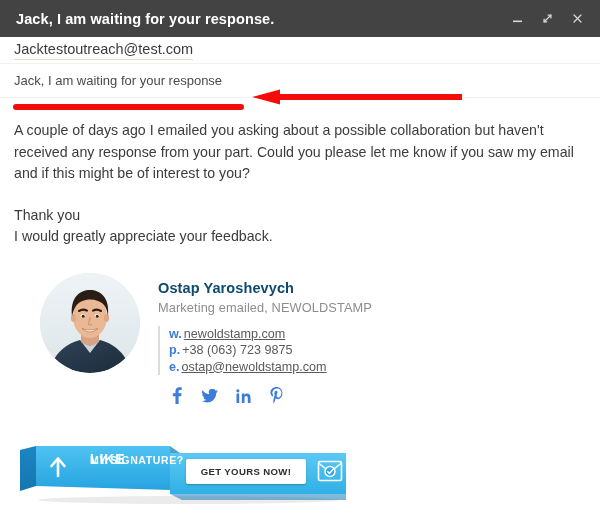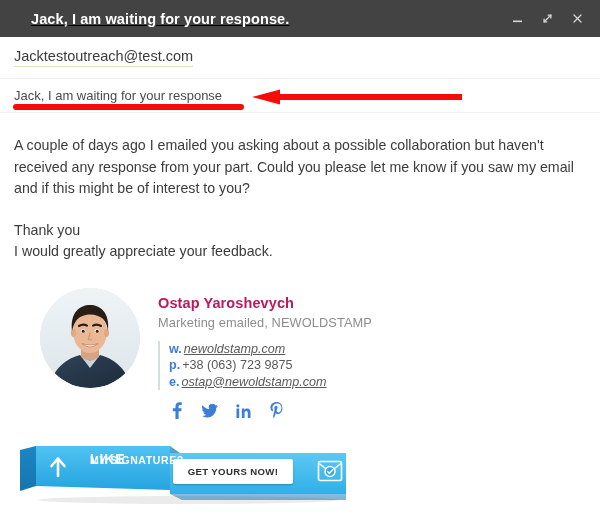--- a/index.html
+++ b/index.html
@@ -23,23 +23,22 @@
     position: relative;
     overflow: hidden;
   }
 
   
   .titlebar {
     height: 37px;
     background: #434343;
     display: flex;
     align-items: center;
-    padding: 0 10px 0 31px;
+    padding: 0 10px 0 16px;
     box-sizing: border-box;
-    text-decoration: underline;
   }
   .titlebar-title {
     color: #ffffff;
     font-size: 14.5px;
     font-weight: bold;
     letter-spacing: 0.1px;
     flex: 1;
     white-space: nowrap;
     overflow: hidden;
   }
@@ -60,21 +59,21 @@
 
   
   .field-row {
     padding: 0 14px;
     border-bottom: 1px solid #f1f1f1;
     box-sizing: border-box;
     display: flex;
     align-items: center;
     position: relative;
   }
-  .field-to { height: 42px; }
+  .field-to { height: 27px; }
   .field-subject { height: 34px; }
 
   .to-value {
     font-size: 14.5px;
     color: #3b3b3b;
     border-bottom: 1px solid #e3dfc4;
     padding-bottom: 1px;
     line-height: 17px;
   }
   .subject-value {
@@ -122,21 +121,21 @@
   }
   .avatar-svg { display: block; width: 100px; height: 100px; }
 
   .sig-right {
     padding-left: 18px;
     padding-top: 6px;
   }
   .sig-name {
     font-size: 14.5px;
     font-weight: bold;
-    color: #be185d;
+    color: #0c4a6e;
     line-height: 18px;
     letter-spacing: 0.1px;
   }
   .sig-title {
     font-size: 12.8px;
     color: #8d8d8d;
     line-height: 17px;
     margin-top: 2px;
     letter-spacing: 0.1px;
   }
@@ -153,21 +152,20 @@
   }
   .contact-key {
     color: #3b7dd8;
     font-weight: bold;
     margin-right: 2px;
   }
   .contact-link {
     color: #5a5a5a;
     text-decoration: underline;
     cursor: pointer;
-    font-style: italic;
   }
   .contact-plain { color: #5a5a5a; text-align: right; }
 
   .sig-social {
     margin-top: 12px;
     padding-left: 11px;
     display: flex;
     align-items: center;
     gap: 17px;
   }
@@ -205,21 +203,21 @@
     left: 72px;
     top: 12px;
     color: #ffffff;
     font-size: 10.5px;
     font-weight: bold;
     letter-spacing: 0.6px;
     line-height: 12px;
   }
   .banner-cta {
     position: absolute;
-    left: 155px;
+    left: 168px;
     top: 17px;
     width: 120px;
     height: 25px;
     background: #ffffff;
     border-radius: 2px;
     display: flex;
     align-items: center;
     justify-content: center;
     box-shadow: 0 1px 2px rgba(0,0,0,0.25);
     cursor: pointer;

